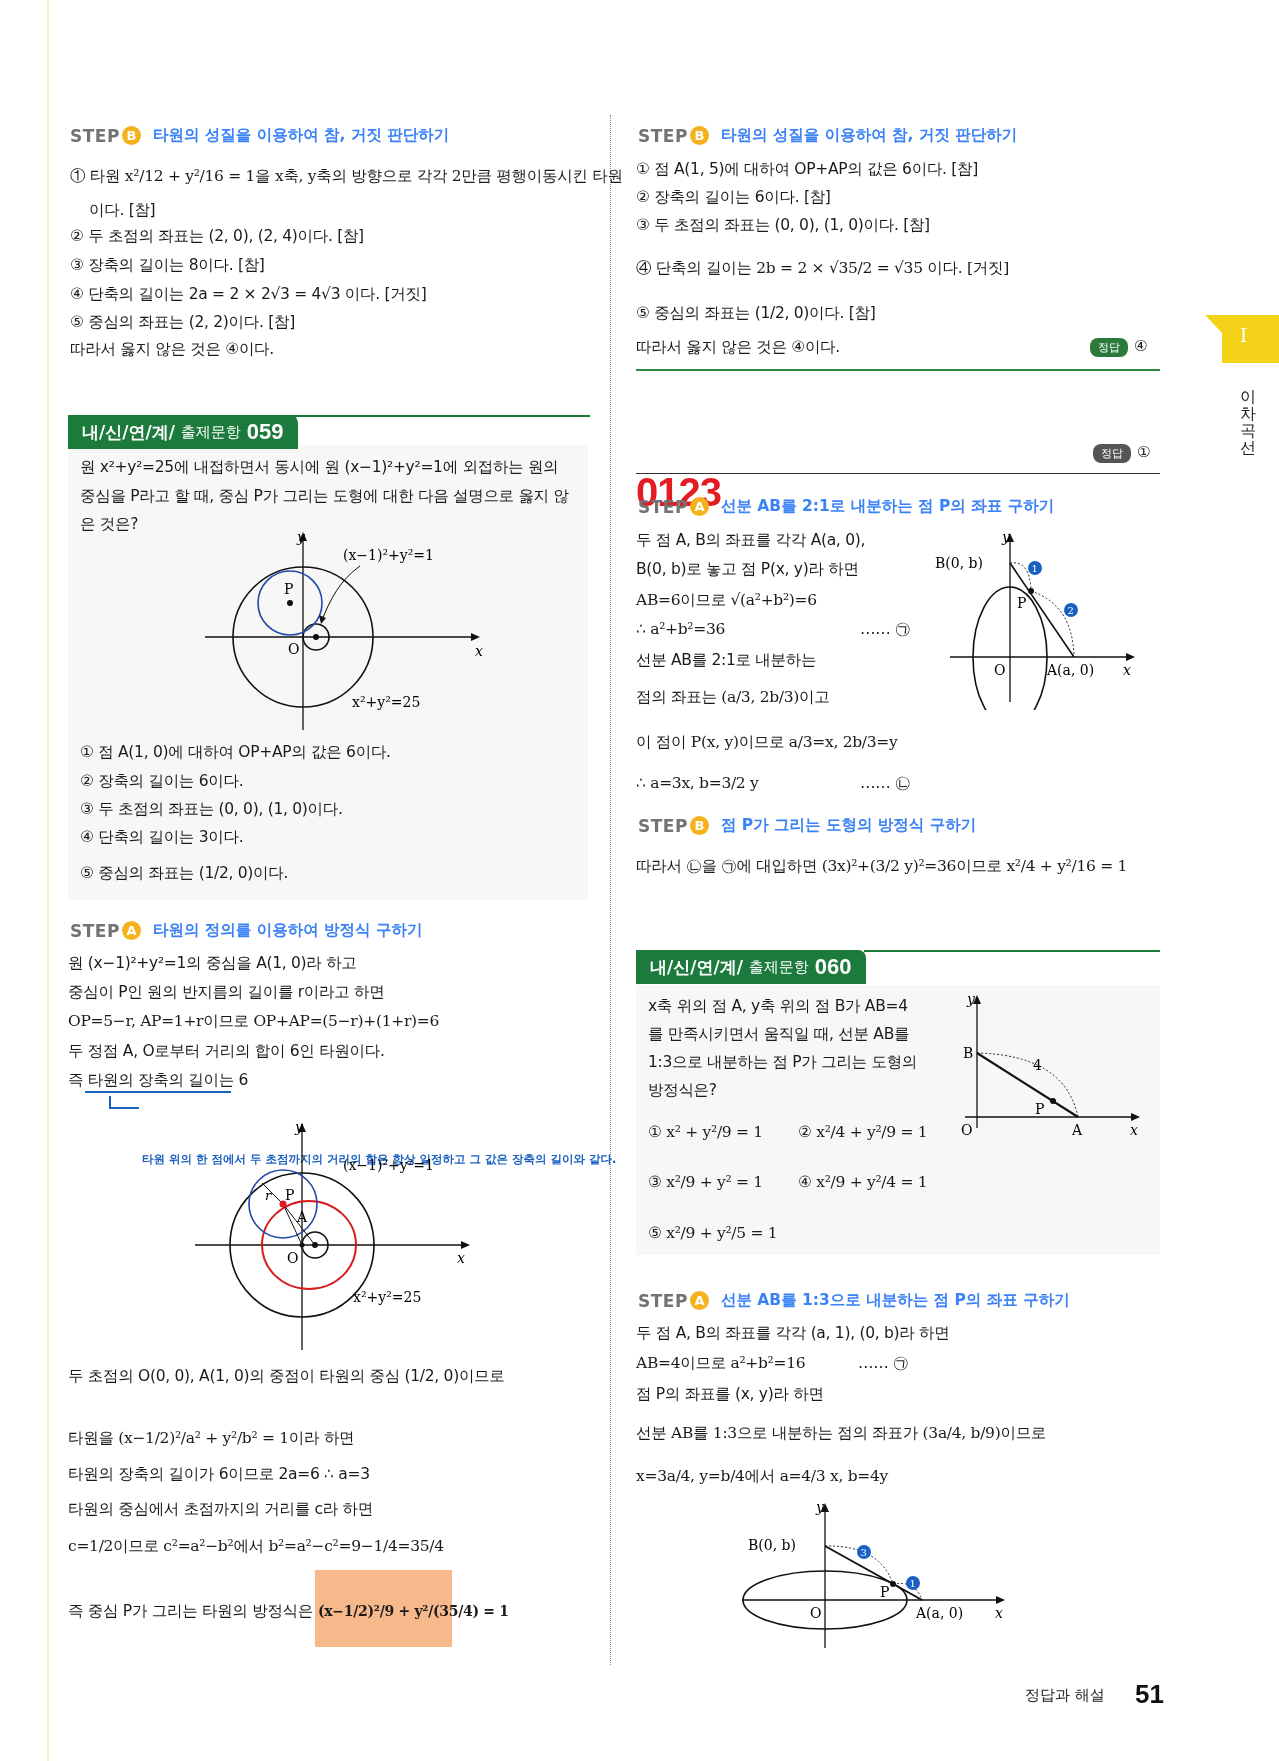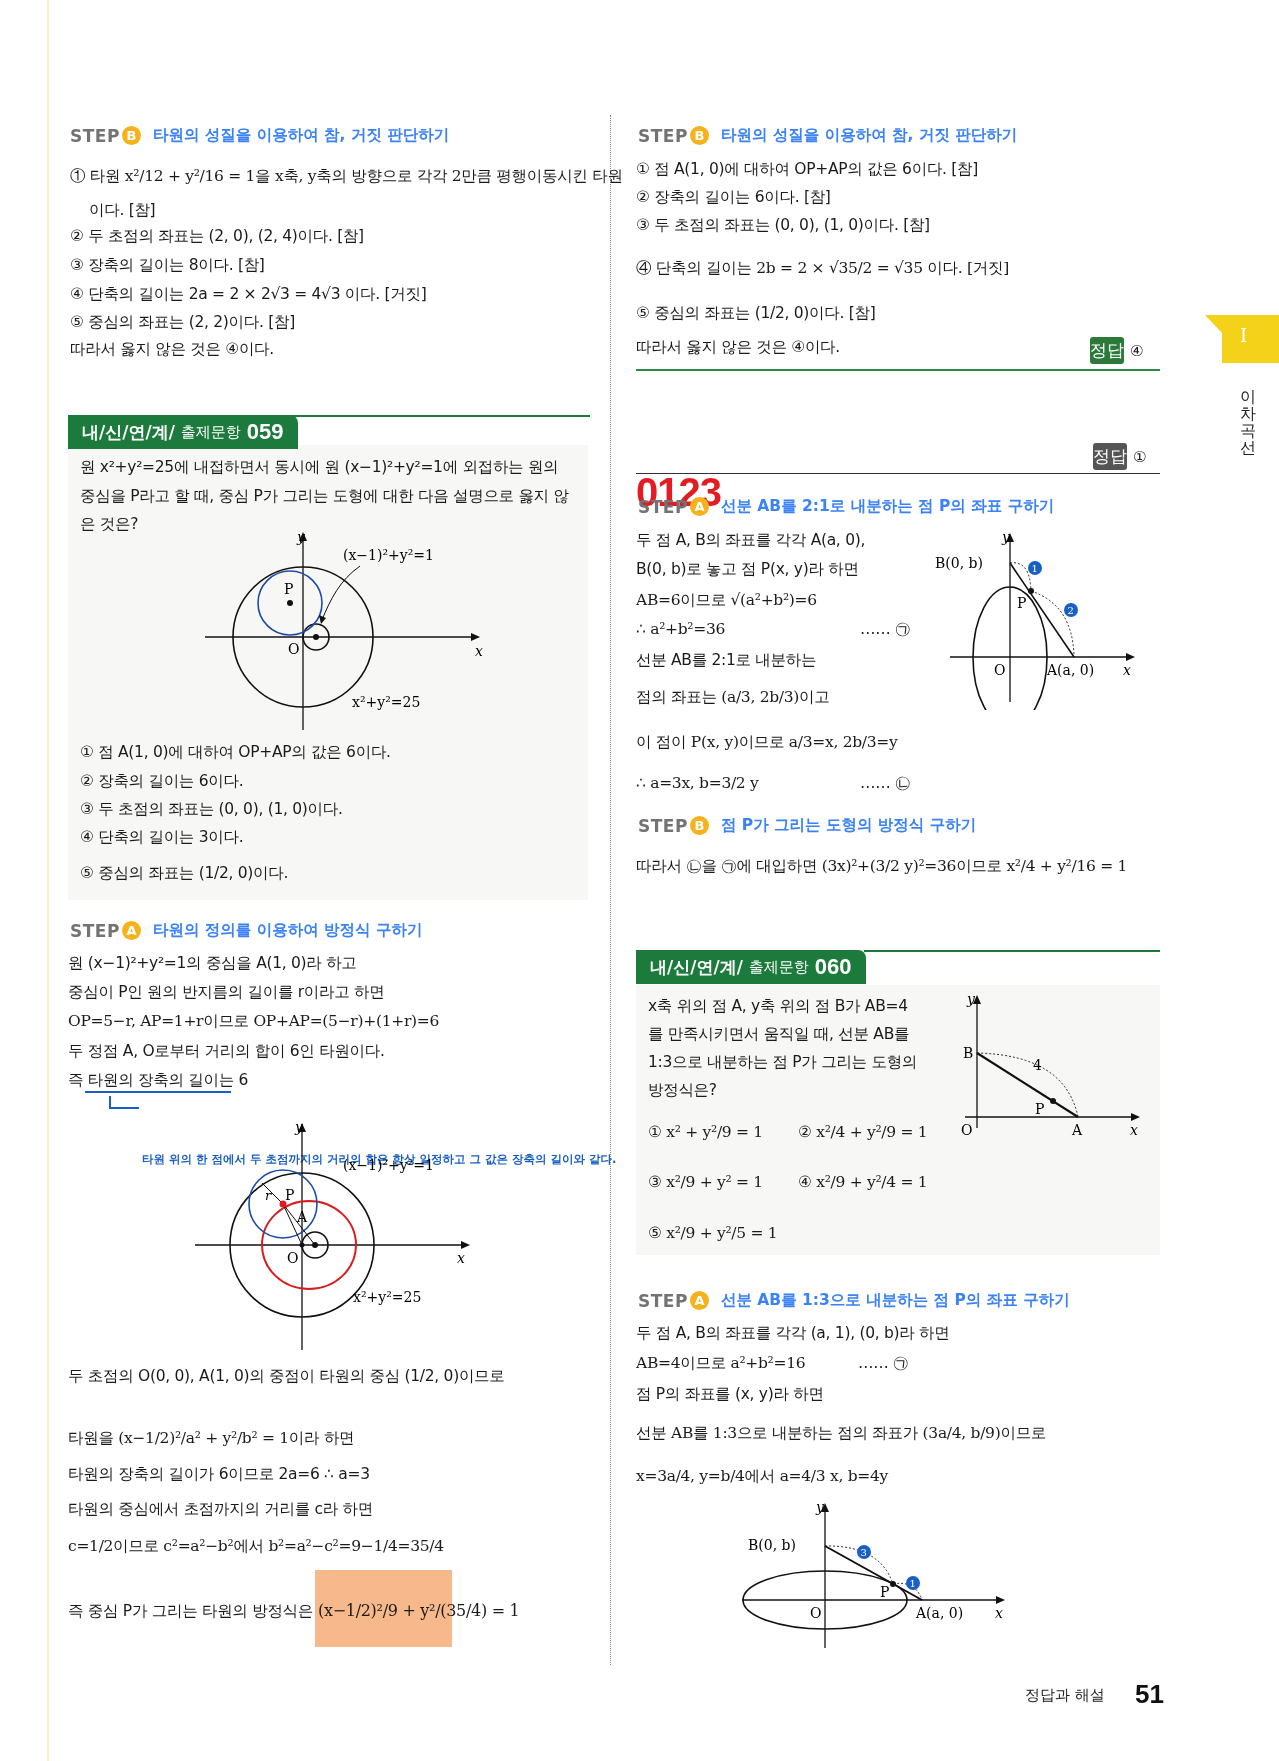--- a/index.html
+++ b/index.html
@@ -15,21 +15,21 @@
   .step { position: absolute; display: flex; align-items: center; font-size: 15.5px; font-weight: bold; white-space: nowrap; }
   .step-tag { color: #737373; font-weight: bold; font-size: 17px; letter-spacing: 0.5px; }
   .step-circle { display: inline-block; width: 19px; height: 19px; border-radius: 50%; background: #f5b21c; color: #fff; font-size: 13px; line-height: 19px; text-align: center; margin-left: 2px; margin-right: 12px; }
   .step-title { color: #3b82f6; }
   .qbanner { position: absolute; height: 36px; }
   .qbanner-tab { position: absolute; left: 0; top: 0; height: 34px; background: #1c7a3c; color: #fff; border-radius: 0 8px 0 0; padding: 0 14px; display: flex; align-items: center; font-size: 17px; font-weight: bold; white-space: nowrap; }
   .qbanner-tab .small { font-size: 15px; font-weight: normal; margin-left: 6px; margin-right: 6px; }
   .qbanner-tab .num { font-size: 22px; font-family: "Liberation Sans", sans-serif; font-weight: bold; }
   .qbanner-rule { position: absolute; top: 0; height: 2px; background: #1c7a3c; }
   .qbox { position: absolute; background: #f7f7f5; }
-  .answer-badge { display: inline-block; background: #2b7a3a; color: #fff; font-size: 17px; border-radius: 3px; padding: 2px 0; margin-right: 6px; }
+  .answer-badge { display: inline-block; background: #2b7a3a; color: #fff; font-size: 11px; border-radius: 8px; padding: 2px 8px; margin-right: 6px; }
   .answer-badge.dark { background: #555; }
   .hr-green { position: absolute; height: 2px; background: #2b8a46; }
   .hr-gray { position: absolute; height: 1px; background: #333; }
   .prob-num { position: absolute; font-family: "Liberation Sans", sans-serif; font-weight: bold; font-size: 40px; color: #e31b23; letter-spacing: -1px; margin-top: 42px; }
   .note { position: absolute; color: #1a5fc2; font-size: 11.5px; font-weight: bold; white-space: nowrap; }
   .highlight { position: absolute; background: #f7b98c; }
   .side-tab { position: absolute; left: 1222px; top: 315px; width: 57px; height: 48px; background: #f4d21a; }
   .side-tab-notch { position: absolute; left: 1205px; top: 315px; width: 0; height: 0; border-top: 18px solid #f4d21a; border-left: 17px solid transparent; }
   .side-tab-label { position: absolute; left: 1240px; top: 325px; color: #fff; font-size: 18px; font-family: "DejaVu Serif", serif; }
   .side-chapter { position: absolute; left: 1237px; top: 378px; writing-mode: vertical-rl; font-size: 16px; letter-spacing: 1px; color: #222; }
@@ -140,28 +140,28 @@
   <text x="168" y="182" font-size="14">x²+y²=25</text>
 </svg>
 
 <div class="line" style="left:68px; top:1365px;">두 초점의 O(0, 0), A(1, 0)의 중점이 타원의 중심 (1/2, 0)이므로</div>
 <div class="line math" style="left:68px; top:1427px;">타원을 (x−1/2)²/a² + y²/b² = 1이라 하면</div>
 <div class="line" style="left:68px; top:1463px;">타원의 장축의 길이가 6이므로 2a=6   ∴ a=3</div>
 <div class="line" style="left:68px; top:1498px;">타원의 중심에서 초점까지의 거리를 c라 하면</div>
 <div class="line math" style="left:68px; top:1535px;">c=1/2이므로 c²=a²−b²에서 b²=a²−c²=9−1/4=35/4</div>
 <div class="line" style="left:68px; top:1600px;">즉 중심 P가 그리는 타원의 방정식은</div>
 <div class="highlight" style="left:315px; top:1570px; width:137px; height:77px;"></div>
-<div class="line math" style="left:318px; top:1600px; font-size:16px;">(x−1/2)²/9 + y²/(35/4) = 1</div>
+<div class="line math" style="left:318px; top:1600px; font-size:14px;font-weight:bold;">(x−1/2)²/9 + y²/(35/4) = 1</div>
 
 <div class="step" style="left:638px; top:125px;">
   <span class="step-tag">STEP</span>
   <span class="step-circle">B</span>
   <span class="step-title">타원의 성질을 이용하여 참, 거짓 판단하기</span>
 </div>
-<div class="line" style="left:636px; top:158px;">① 점 A(1, 0)에 대하여 OP+AP의 값은 6이다. [참]</div>
+<div class="line" style="left:636px; top:158px;">① 점 A(1, 5)에 대하여 OP+AP의 값은 6이다. [참]</div>
 <div class="line" style="left:636px; top:186px;">② 장축의 길이는 6이다. [참]</div>
 <div class="line" style="left:636px; top:214px;">③ 두 초점의 좌표는 (0, 0), (1, 0)이다. [참]</div>
 <div class="line math" style="left:636px; top:257px;">④ 단축의 길이는 2b = 2 × √35/2 = √35 이다. [거짓]</div>
 <div class="line" style="left:636px; top:302px;">⑤ 중심의 좌표는 (1/2, 0)이다. [참]</div>
 <div class="line" style="left:636px; top:336px;">따라서 옳지 않은 것은 ④이다.</div>
 <div class="abs" style="left:1090px; top:337px; font-size:15px; white-space:nowrap;">
   <span class="answer-badge">정답</span><span>④</span>
 </div>
 <div class="hr-green" style="left:636px; top:369px; width:524px;"></div>
 

